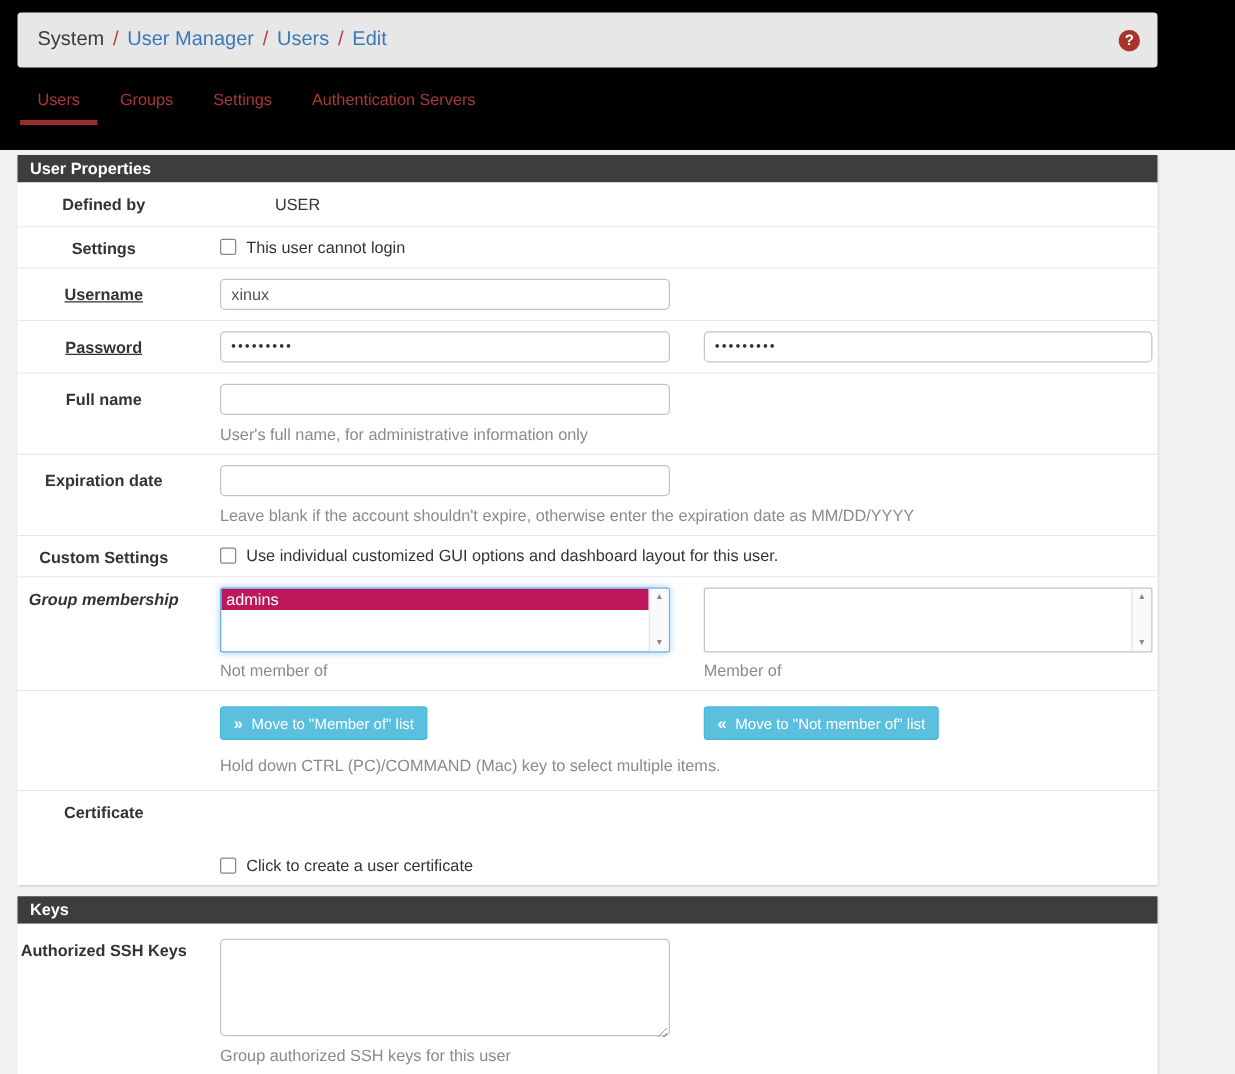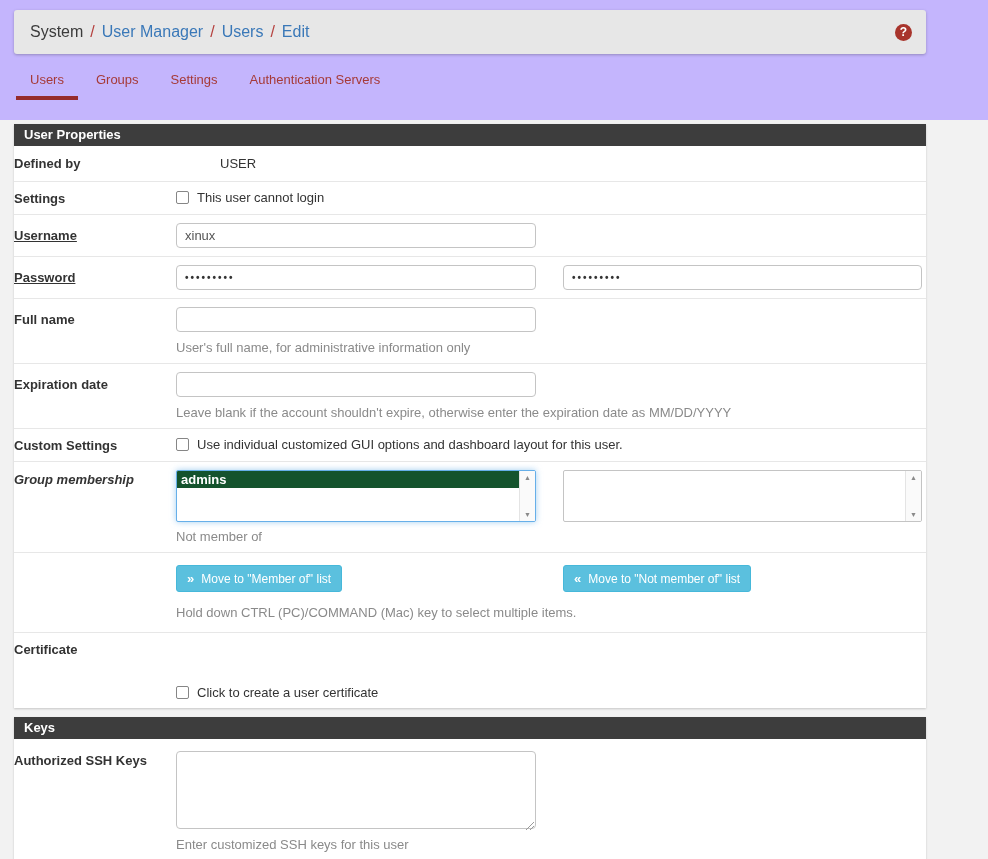--- a/index.html
+++ b/index.html
@@ -4,21 +4,21 @@
 <style>
   * { box-sizing: border-box; margin: 0; padding: 0; }
   html,body { width: 988px; }
   body {
     font-family: "Liberation Sans", sans-serif;
     background: #f2f2f2;
     color: #333;
     font-size: 13px;
   }
   .header-area {
-    background: #c4b5fd;
+    background: #000000;
     padding: 10px 16px 20px 0;
   }
   
   .breadcrumb-bar {
     margin: 0 62px 0 14px;
     width: 912px;
     height: 44px;
     background: #e7e7e7;
     border-radius: 3px;
     box-shadow: 0 1px 3px rgba(0,0,0,0.25);
@@ -76,21 +76,21 @@
   .row {
     display: flex;
     border-bottom: 1px solid #e7e7e7;
     padding: 8px 4px 8px 0;
     background: #fff;
   }
   .row:last-child { border-bottom: none; }
   .row-label {
     width: 138px;
     min-width: 138px;
-    text-align: left;
+    text-align: center;
     font-weight: bold;
     color: #333;
     margin-right: 24px;
     padding-top: 5px;
     font-size: 13px;
   }
   .row-label.req { text-decoration: underline; }
   .field { flex: 1; }
   .static-value { display: inline-block; padding-top: 5px; margin-left: 44px; }
   .text-input {
@@ -148,21 +148,21 @@
     border-color: #66afe9;
     box-shadow: 0 0 6px rgba(102,175,233,0.6);
   }
   .listbox .opt {
     height: 17px;
     line-height: 17px;
     padding-left: 4px;
     font-size: 13px;
     margin-right: 16px;
   }
-  .listbox .opt.selected { background: #14532d; color: #fff; font-weight: bold; }
+  .listbox .opt.selected { background: #be185d; color: #fff; }
   .lb-scrollbar {
     position: absolute;
     top: 0; right: 0; bottom: 0;
     width: 16px;
     background: #fafafa;
     border-left: 1px solid #e4e4e4;
     display: flex;
     flex-direction: column;
     justify-content: space-between;
     align-items: center;
@@ -314,20 +314,21 @@
             </div>
             <div class="list-caption">Not member of</div>
           </div>
           <div class="list-col right">
             <div class="listbox">
               <div class="lb-scrollbar">
                 <span class="lb-arrow">▲</span>
                 <span class="lb-arrow">▼</span>
               </div>
             </div>
+            <div class="list-caption">Member of</div>
           </div>
         </div>
       </div>
     </div>
 
     <div class="row" style="padding-top:12px; padding-bottom:12px;">
       <div class="row-label"></div>
       <div class="field">
         <div class="move-btn-row">
           <button class="info-btn left-pos">
@@ -357,21 +358,21 @@
   <section class="panel">
     <div class="panel-header">Keys</div>
 
     <div class="row" style="padding-top:12px; padding-bottom:12px;">
       <div class="row-label" style="padding-top:2px;">Authorized SSH Keys</div>
       <div class="field">
         <div class="ta-wrap">
           <textarea class="ssh-textarea" value="" style=""></textarea>
           <div class="ta-resize"></div>
         </div>
-        <div class="helper" style="margin-top:5px;">Enter customized SSH keys for this user</div>
+        <div class="helper" style="margin-top:5px;">Group authorized SSH keys for this user</div>
       </div>
     </div>
 
     <div class="row">
       <div class="row-label">IPsec Pre-Shared Key</div>
       <div class="field">
         <input type="text" class="text-input" value="" style="">
       </div>
     </div>
   </section>

